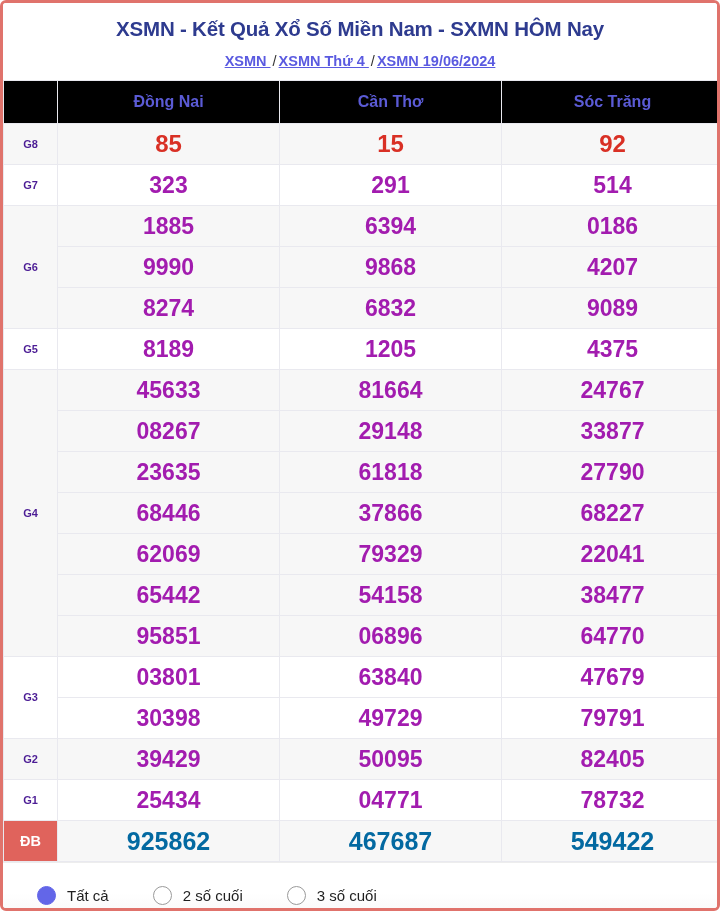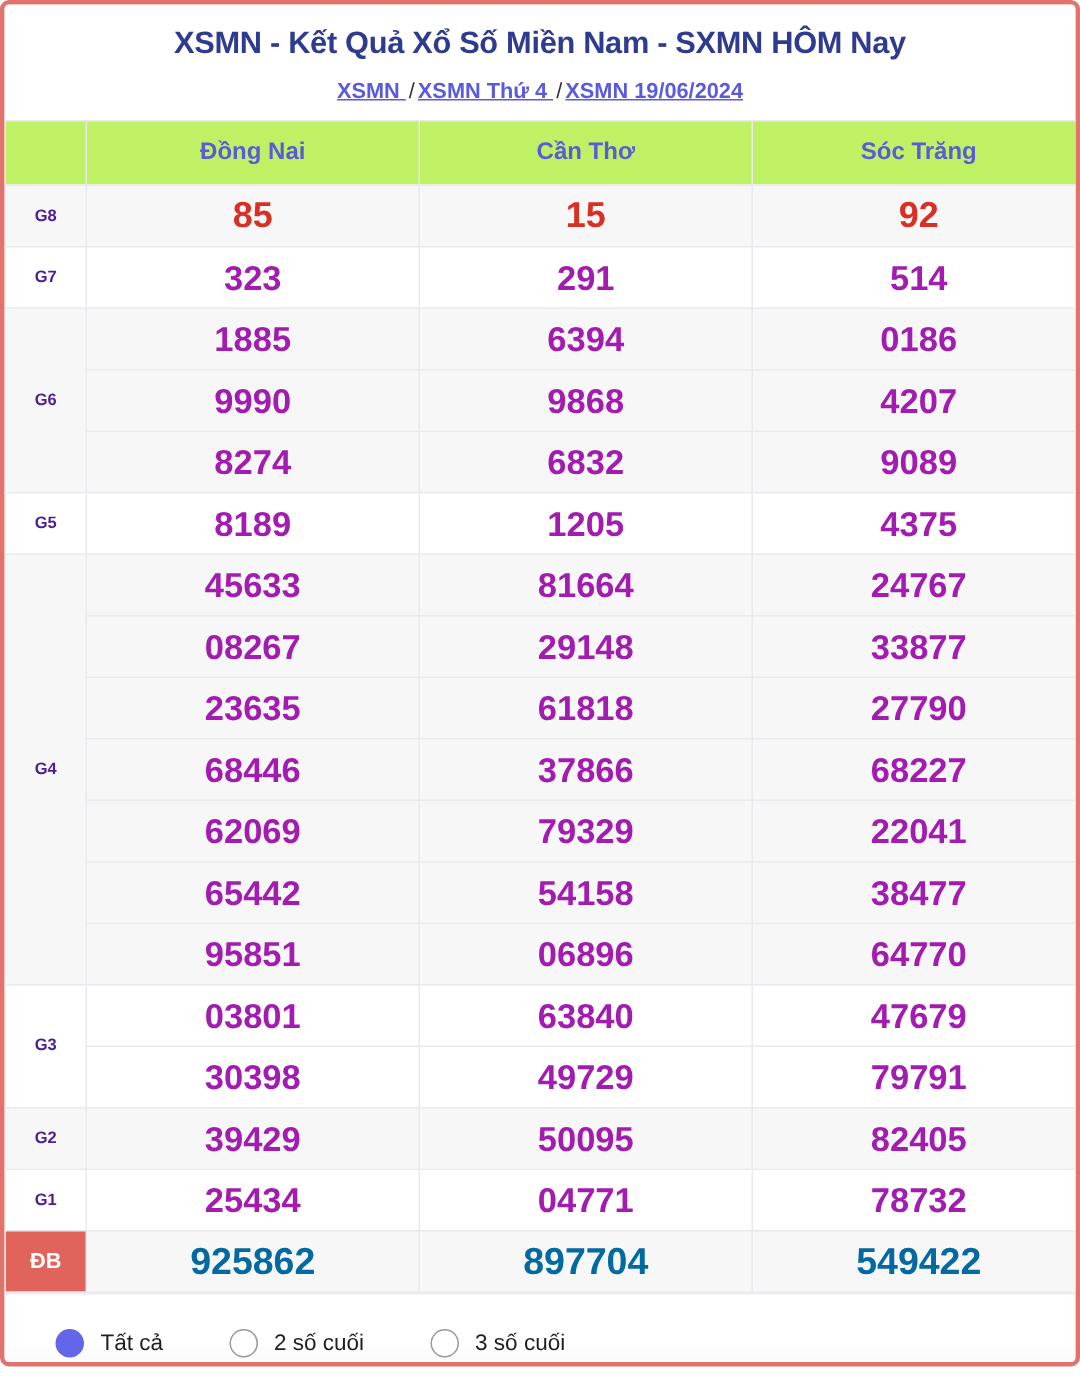--- a/index.html
+++ b/index.html
@@ -68,21 +68,21 @@
   table.results col.c-prov  { width: 222px; }
 
   table.results th,
   table.results td {
     border: 1px solid #e9e9ef;
     padding: 0;
     text-align: center;
     vertical-align: middle;
   }
   table.results th.col-head {
-    background: #bef264;
+    background: #000000;
     color: #5b5bd6;
     font-size: 16px;
     font-weight: bold;
     height: 42px;
   }
   th.corner-head {
     background: #e9e9f7;
     border-left: none;
   }
   td.lbl {
@@ -258,21 +258,21 @@
           </tr>
           <tr class="plain">
             <td class="lbl plain-lbl" rowspan="1">G1</td>
             <td class="num">25434</td>
             <td class="num">04771</td>
             <td class="num">78732</td>
           </tr>
           <tr class="stripe db-row">
             <td class="lbl stripe-lbl db-label" rowspan="1">ĐB</td>
             <td class="num">925862</td>
-            <td class="num">897704</td>
+            <td class="num">467687</td>
             <td class="num">549422</td>
           </tr>
         </tbody>
     </table>
   </div>
 
   <div class="foot" id="footer-options">
       <div class="radio-opt">
         <span class="dot on"></span>
         <span>Tất cả</span>

